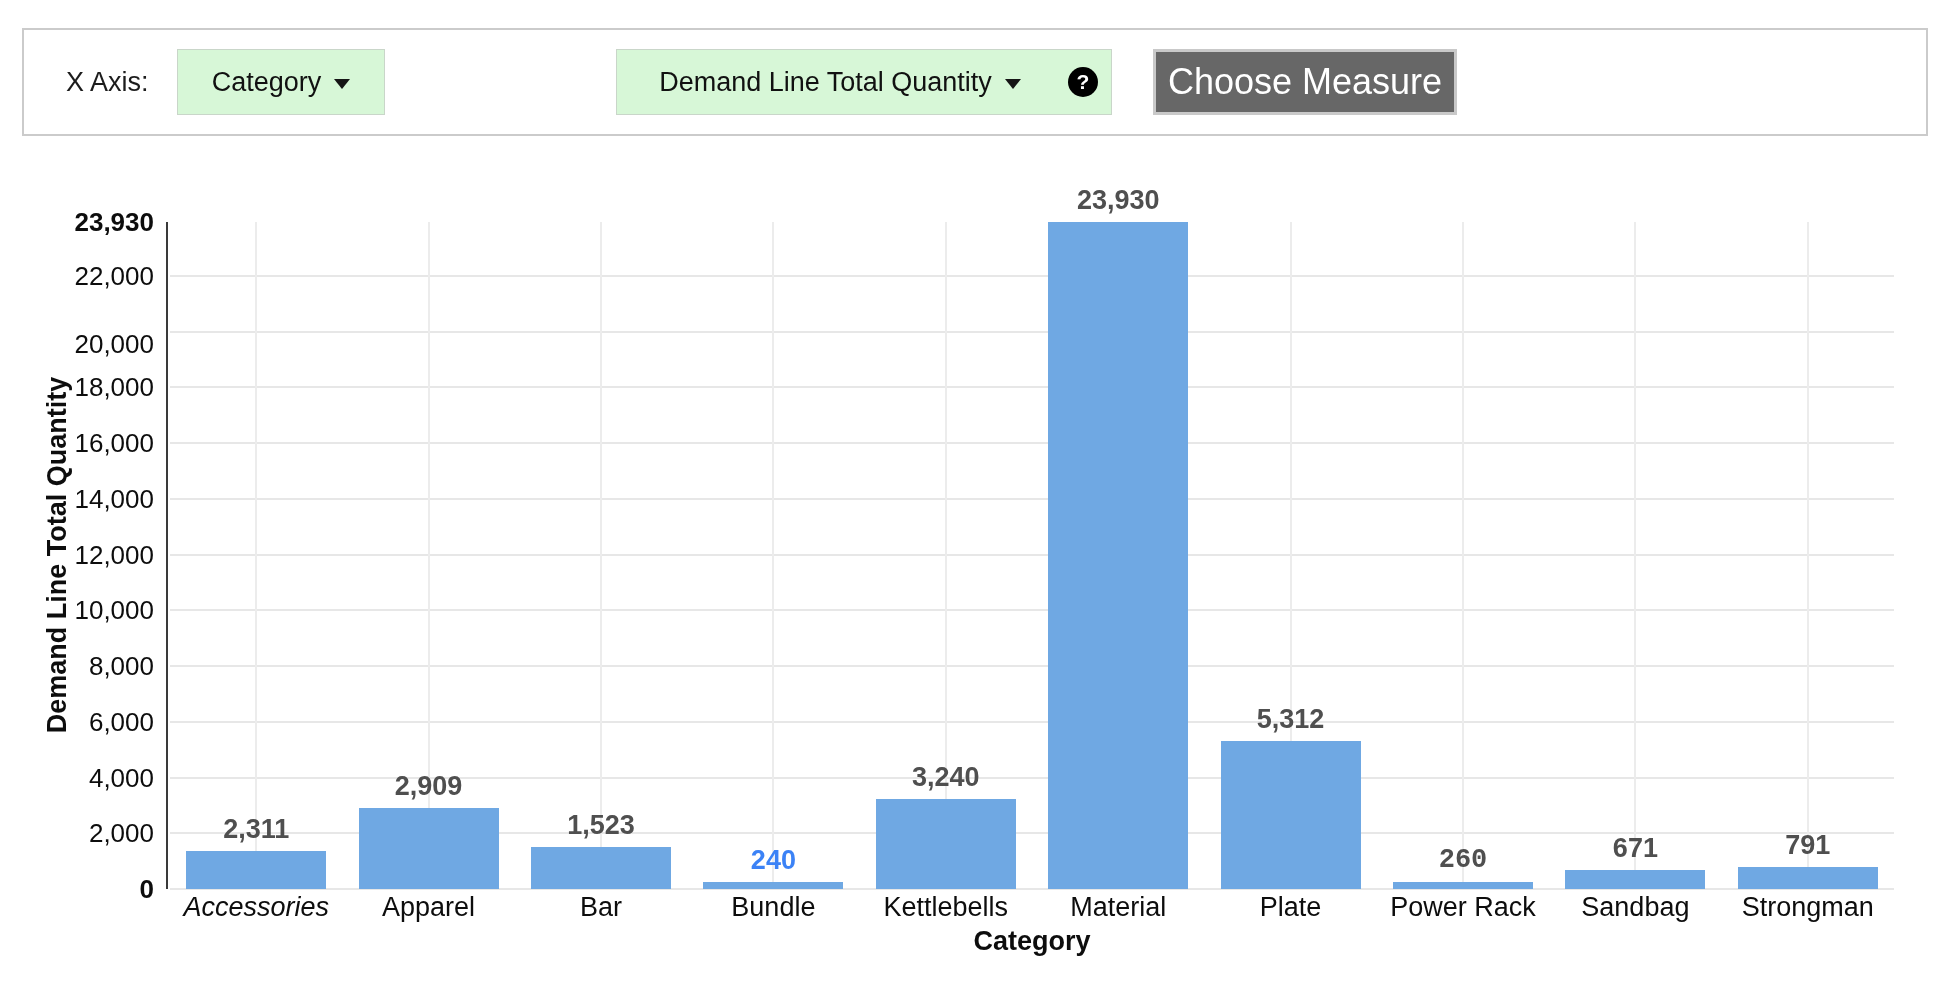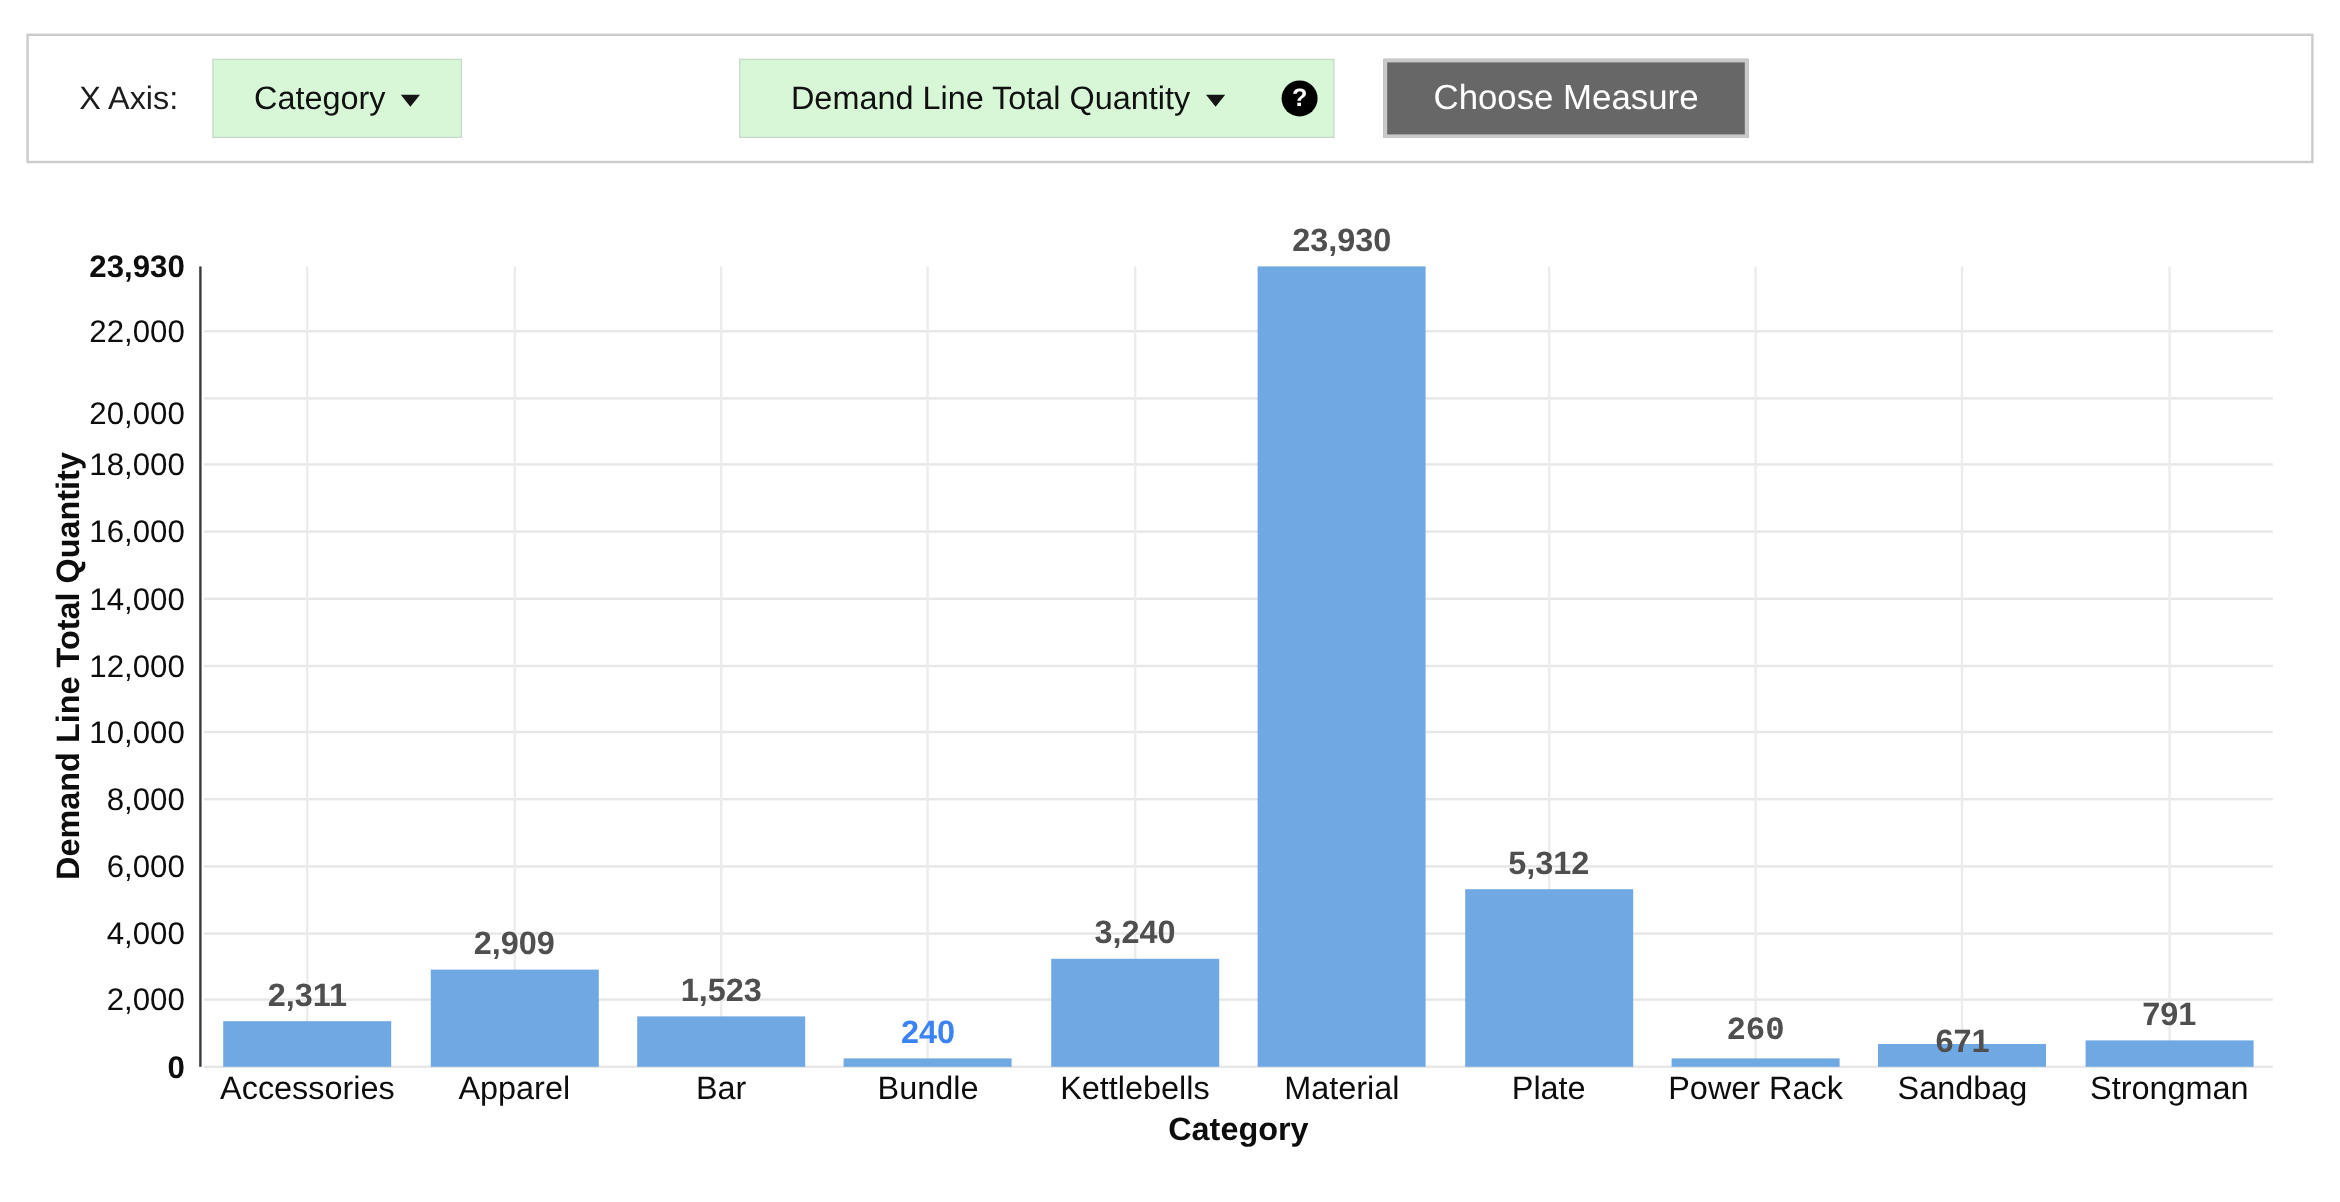--- a/index.html
+++ b/index.html
@@ -18,21 +18,21 @@
         cursor:pointer;}
   .caret{display:inline-block;width:0;height:0;border-left:8px solid transparent;
          border-right:8px solid transparent;border-top:10px solid #151515;
          margin-left:13px;transform:translateY(2px);}
   .help{position:absolute;right:13px;top:50%;transform:translateY(-50%);
         width:30px;height:30px;border-radius:50%;background:#000;color:#fff;
         font-size:21px;font-weight:bold;display:flex;align-items:center;
         justify-content:center;cursor:pointer;}
   #choose-btn{position:absolute;left:1129px;top:19px;width:304px;height:66px;
         background:#676767;border:3px solid #c9c9c9;box-sizing:border-box;
-        color:#fff;font-size:29px;display:flex;align-items:center;
+        color:#fff;font-size:36px;display:flex;align-items:center;
         justify-content:center;cursor:pointer;}
 
   
   #chart{position:absolute;left:0;top:0;width:1950px;height:1002px;}
   .hgrid{position:absolute;height:2px;background:#e7e7e7;}
   .vgrid{position:absolute;width:2px;background:#ececec;}
   .yaxis-line{position:absolute;width:2px;background:#3a3a3a;}
   .ytick{position:absolute;font-size:26px;color:#0d0d0d;line-height:30px;
          text-align:right;white-space:nowrap;}
   .ytick.bold{font-weight:bold;}
@@ -101,21 +101,21 @@
       <div class="vgrid" style="left: 772.4px; top: 222px; height: 667px;"></div>
       <div class="vgrid" style="left: 944.8px; top: 222px; height: 667px;"></div>
       <div class="vgrid" style="left: 1117.2px; top: 222px; height: 667px;"></div>
       <div class="vgrid" style="left: 1289.6px; top: 222px; height: 667px;"></div>
       <div class="vgrid" style="left: 1462px; top: 222px; height: 667px;"></div>
       <div class="vgrid" style="left: 1634.4px; top: 222px; height: 667px;"></div>
       <div class="vgrid" style="left: 1806.8px; top: 222px; height: 667px;"></div>
       <div class="yaxis-line" style="left: 166px; top: 222px; height: 667px; background: rgb(58, 58, 58);"></div>
       <div class="bar" style="left: 186.2px; top: 850.926px; width: 140px; height: 38.0745px; background: rgb(111, 168, 227);"></div>
       <div class="vlabel" style="left: 156.2px; top: 812.926px; width: 200px; color: rgb(79, 79, 79);">2,311</div>
-      <div class="xtick" style="left: 146.2px; top: 892px; width: 220px;">Accessories</div>
+      <div class="xtick" style="left: 146.2px; top: 892px; width: 220px; font-style: italic;">Accessories</div>
       <div class="bar" style="left: 358.6px; top: 807.918px; width: 140px; height: 81.0824px; background: rgb(111, 168, 227);"></div>
       <div class="vlabel" style="left: 328.6px; top: 769.918px; width: 200px; color: rgb(79, 79, 79);">2,909</div>
       <div class="xtick" style="left: 318.6px; top: 892px; width: 220px;">Apparel</div>
       <div class="bar" style="left: 531px; top: 846.549px; width: 140px; height: 42.4505px; background: rgb(111, 168, 227);"></div>
       <div class="vlabel" style="left: 501px; top: 808.549px; width: 200px; color: rgb(79, 79, 79);">1,523</div>
       <div class="xtick" style="left: 491px; top: 892px; width: 220px;">Bar</div>
       <div class="bar" style="left: 703.4px; top: 882.31px; width: 140px; height: 6.68951px; background: rgb(111, 168, 227);"></div>
       <div class="vlabel" style="left: 673.4px; top: 844.31px; width: 200px; color: #3b82f6;">240</div>
       <div class="xtick" style="left: 663.4px; top: 892px; width: 220px;">Bundle</div>
       <div class="bar" style="left: 875.8px; top: 798.692px; width: 140px; height: 90.3084px; background: rgb(111, 168, 227);"></div>
@@ -124,20 +124,20 @@
       <div class="bar" style="left: 1048.2px; top: 222px; width: 140px; height: 667px; background: rgb(111, 168, 227);"></div>
       <div class="vlabel" style="left: 1018.2px; top: 184px; width: 200px; color: rgb(79, 79, 79);">23,930</div>
       <div class="xtick" style="left: 1008.2px; top: 892px; width: 220px;">Material</div>
       <div class="bar" style="left: 1220.6px; top: 740.939px; width: 140px; height: 148.061px; background: rgb(111, 168, 227);"></div>
       <div class="vlabel" style="left: 1190.6px; top: 702.939px; width: 200px; color: rgb(79, 79, 79);">5,312</div>
       <div class="xtick" style="left: 1180.6px; top: 892px; width: 220px;">Plate</div>
       <div class="bar" style="left: 1393px; top: 881.753px; width: 140px; height: 7.24697px; background: rgb(111, 168, 227);"></div>
       <div class="vlabel" style="left: 1363px; top: 843.753px; width: 200px; color: rgb(79, 79, 79); font-family: Liberation Mono, monospace;">260</div>
       <div class="xtick" style="left: 1353px; top: 892px; width: 220px;">Power Rack</div>
       <div class="bar" style="left: 1565.4px; top: 870.297px; width: 140px; height: 18.7028px; background: rgb(111, 168, 227);"></div>
-      <div class="vlabel" style="left: 1535.4px; top: 832.297px; width: 200px; color: rgb(79, 79, 79); margin-top: 20px;">671</div>
+      <div class="vlabel" style="left: 1535.4px; top: 832.297px; width: 200px; color: rgb(79, 79, 79);">671</div>
       <div class="xtick" style="left: 1525.4px; top: 892px; width: 220px;">Sandbag</div>
       <div class="bar" style="left: 1737.8px; top: 866.952px; width: 140px; height: 22.0475px; background: rgb(111, 168, 227);"></div>
       <div class="vlabel" style="left: 1707.8px; top: 828.952px; width: 200px; color: rgb(79, 79, 79);">791</div>
       <div class="xtick" style="left: 1697.8px; top: 892px; width: 220px;">Strongman</div>
     </div>
 
 </div>
 
 </body></html>

